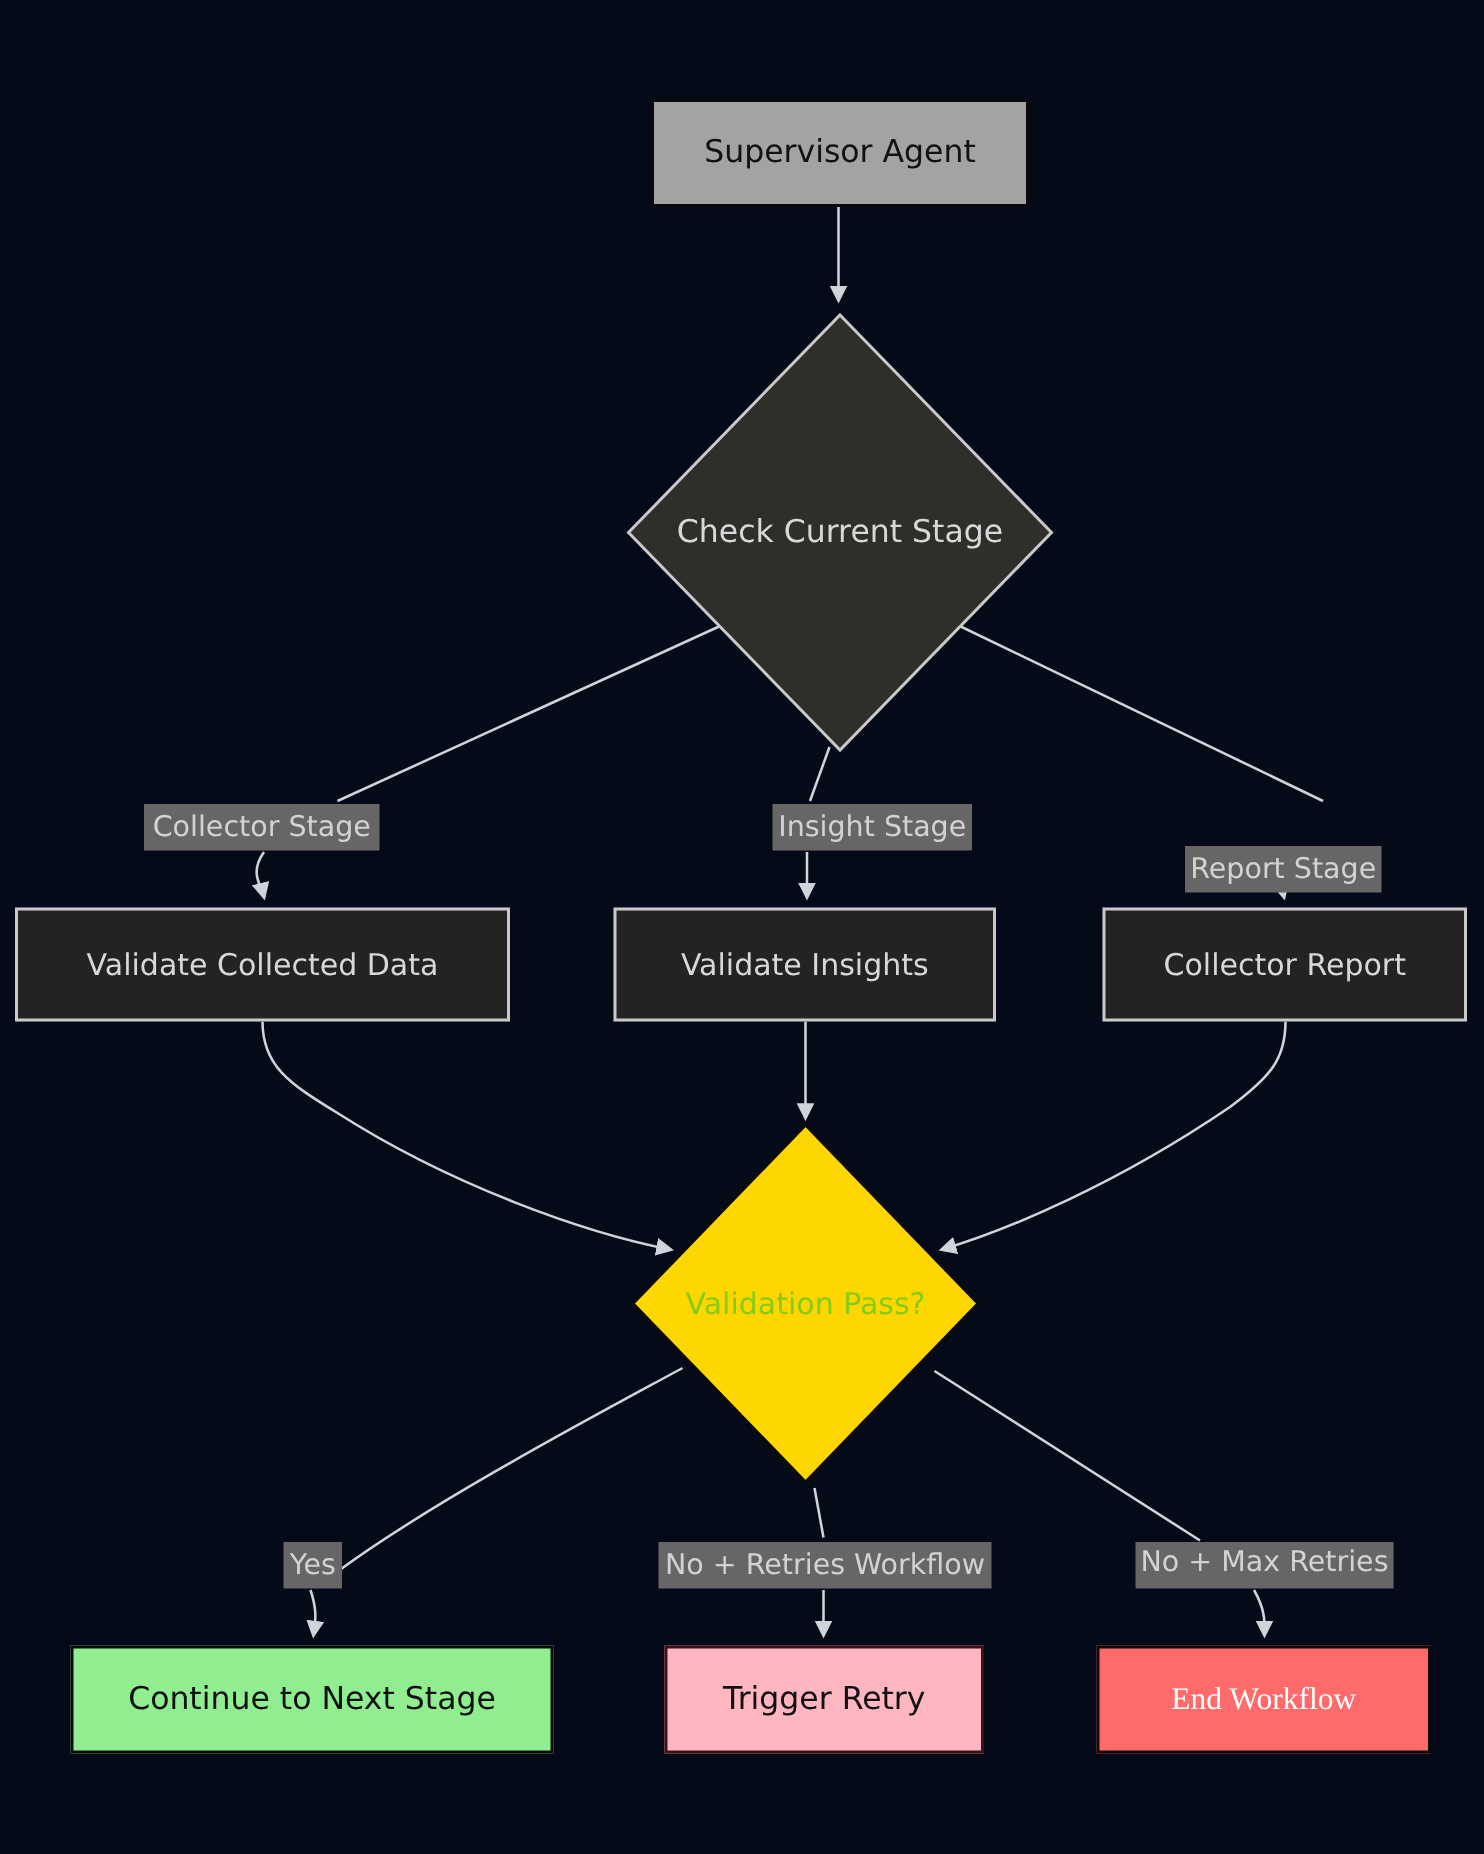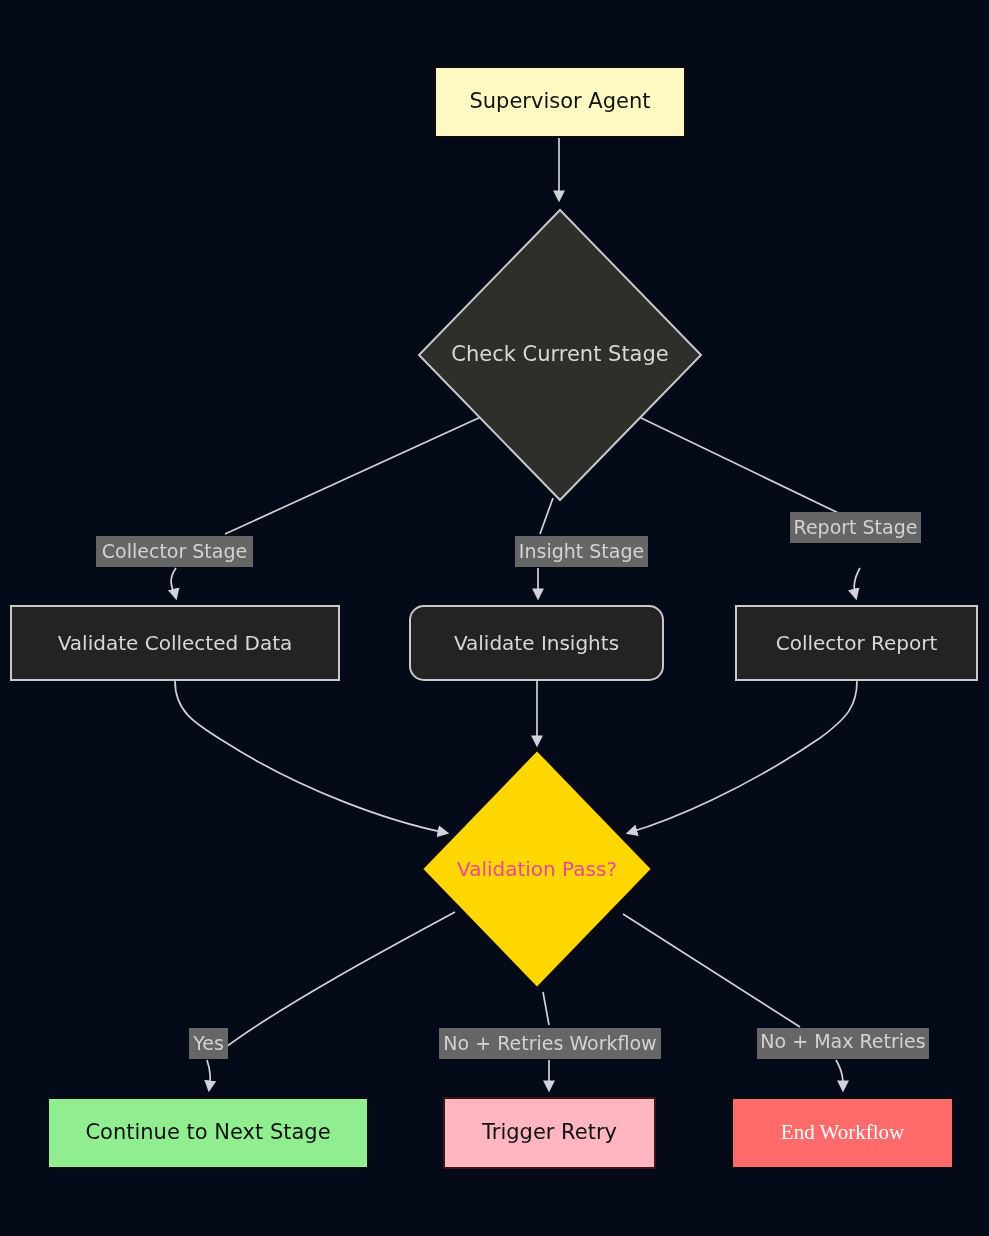--- a/index.html
+++ b/index.html
@@ -42,21 +42,21 @@
     border-width: 2px;
     border-style: solid;
   }
   .node-label {
     display: block;
     white-space: nowrap;
   }
 
   
   .style-start {
-    background: #fef9c3;
+    background: #a3a3a3;
     border-color: #0b0b0b;
     color: #121212;
     font-size: 21px;
   }
   .style-process {
     background: #232323;
     border-color: #c9c9c9;
     color: #d8d8d8;
     font-size: 20px;
   }
@@ -94,21 +94,21 @@
   }
   .diamond .node-label {
     position: relative;
     z-index: 2;
   }
   .style-decision-dark .node-label {
     color: #d8d8d8;
     font-size: 21px;
   }
   .style-decision-yellow .node-label {
-    color: #ec4899;
+    color: #84cc16;
     font-size: 20px;
   }
 
   
   .edge-label {
     position: absolute;
     background: #666666;
     color: #d3d3d3;
     font-size: 19px;
     padding: 2px 6px;
@@ -177,29 +177,29 @@
   </div>
 
   <div class="edge-label" style="left:96px; top:536px; width:157px; height:31px; display:flex; align-items:center; justify-content:center;">
     <span>Collector Stage</span>
   </div>
 
   <div class="edge-label" style="left:471px; top:536px; width:133px; height:31px; display:flex; align-items:center; justify-content:center;margin-left:44px;">
     <span>Insight Stage</span>
   </div>
 
-  <div class="edge-label" style="left:790px; top:512px; width:131px; height:31px; display:flex; align-items:center; justify-content:center;">
+  <div class="edge-label" style="left:790px; top:564px; width:131px; height:31px; display:flex; align-items:center; justify-content:center;">
     <span>Report Stage</span>
   </div>
 
   <div class="node rect style-process" style="left:10px; top:605px; width:330px; height:76px;align-items:center;">
     <span class="node-label">Validate Collected Data</span>
   </div>
 
-  <div class="node rect style-process" style="left:409px; top:605px; width:255px; height:76px;border-radius:15px;">
+  <div class="node rect style-process" style="left:409px; top:605px; width:255px; height:76px;">
     <span class="node-label">Validate Insights</span>
   </div>
 
   <div class="node rect style-process" style="left:735px; top:605px; width:243px; height:76px;">
     <span class="node-label">Collector Report</span>
   </div>
 
   <div class="node diamond style-decision-yellow" style="left:420px; top:748px; width:234px; height:242px;">
     <svg class="dia-shape" viewBox="0 0 234 242" preserveAspectRatio="none">
       <polygon points="117,2 232,121 117,240 2,121" fill="#ffd700" stroke="#0b0b0b" stroke-width="2"></polygon>

